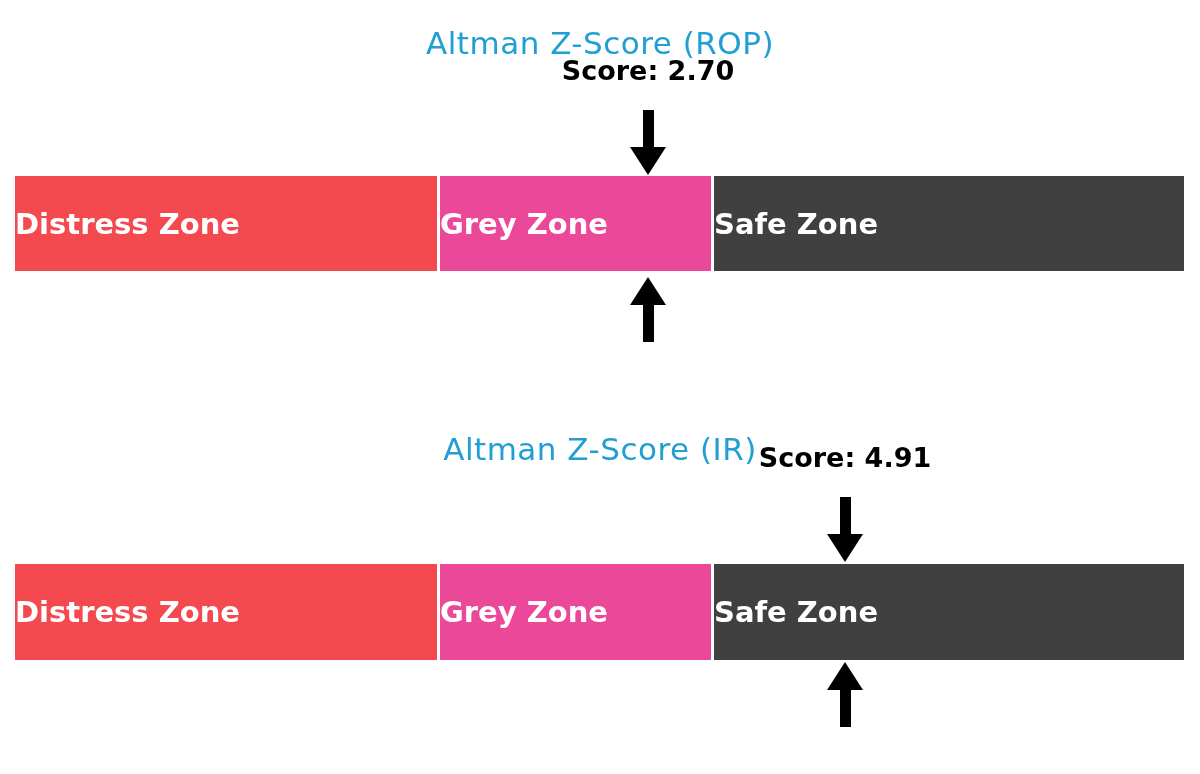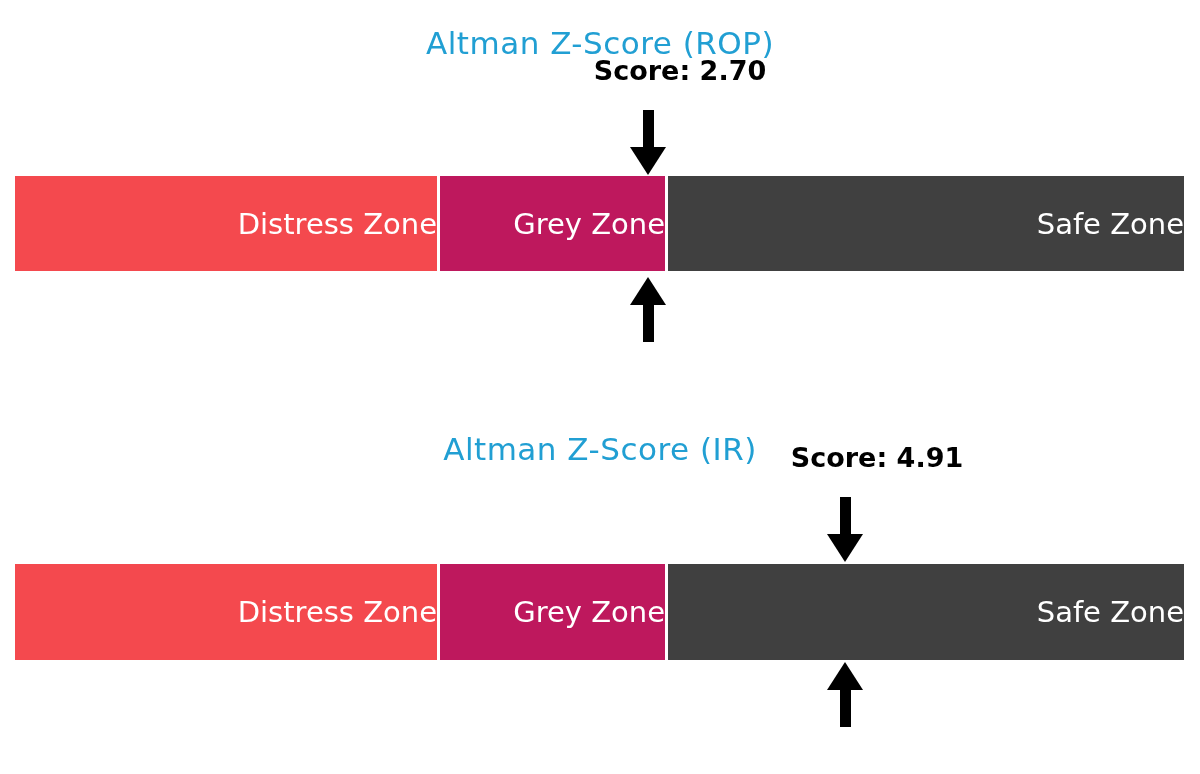--- a/index.html
+++ b/index.html
@@ -25,21 +25,20 @@
     letter-spacing: 0.5px;
     margin-top: 12px;
   }
   .score-label {
     position: absolute;
     transform: translateX(-50%);
     font-size: 27px;
     font-weight: bold;
     color: #000000;
     white-space: nowrap;
-    margin-left: 32px;
   }
   
   .arrow {
     position: absolute;
     transform: translateX(-50%);
     display: flex;
     flex-direction: column;
     align-items: center;
   }
   .arrow .stem {
@@ -64,28 +63,28 @@
     position: absolute;
     left: 15px;
     width: 1169px;
     height: 95px;
     display: flex;
     gap: 3px;
   }
   .zone {
     display: flex;
     align-items: center;
-    justify-content: flex-end;
+    justify-content: flex-start;
     color: #ffffff;
     font-size: 29px;
-    font-weight: normal;
+    font-weight: bold;
     white-space: nowrap;
   }
   .zone-distress { width: 422px; background: #F4494E; }
-  .zone-grey     { width: 225px; background: #be185d; }
+  .zone-grey     { width: 271px; background: #ec4899; }
   .zone-safe     { flex: 1;      background: #404040; }
 
   
   .c1-title      { top: 13px; }
   .c1-score      { top: 55px;  left: 648px; }
   .c1-arrow-down { top: 110px; left: 648px; }
   .c1-bar        { top: 176px; }
   .c1-arrow-up   { top: 277px; left: 648px; }
 
   

